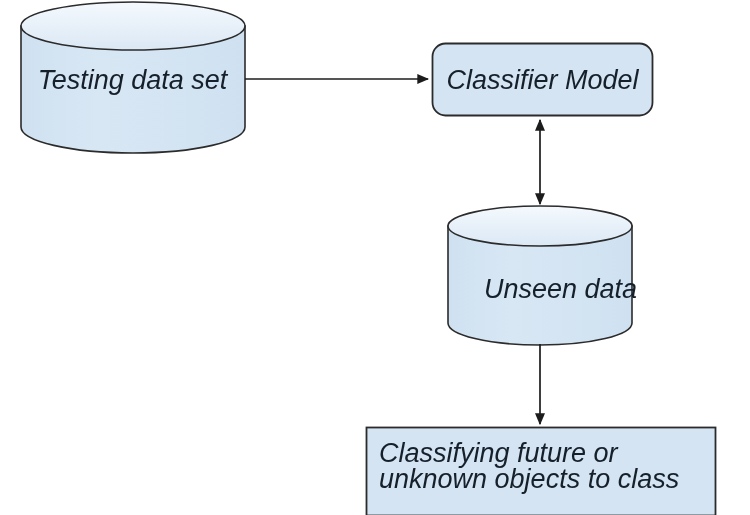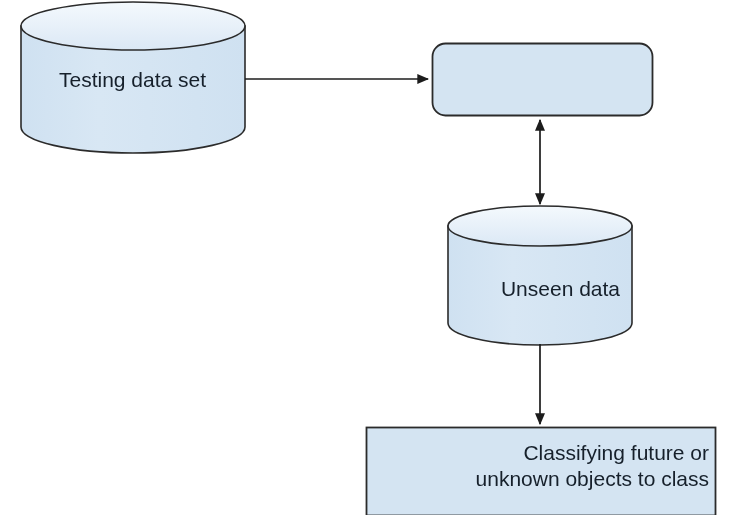--- a/index.html
+++ b/index.html
@@ -22,30 +22,31 @@
     position: absolute;
     top: 0;
     left: 0;
     width: 750px;
     height: 515px;
   }
   .node-label {
     position: absolute;
     color: #16202b;
     font-family: "Liberation Sans", sans-serif;
-    font-size: 21px;
+    font-size: 27px;
     line-height: 26px;
     white-space: pre-line;
     pointer-events: none;
+    font-style: italic;
   }
   .label-centered {
     text-align: center;
   }
   .label-left {
-    text-align: right;
+    text-align: left;
   }
   #label-testing-data-set {
     left: 20px;
     top: 67px;
     width: 225px;
   }
   #label-classifier-model {
     left: 432px;
     top: 67px;
     width: 221px;
@@ -111,19 +112,20 @@
       <line x1="540" y1="120" x2="540" y2="204" stroke="#1c1c1c" stroke-width="1.7" marker-start="url(#arrow-start)" marker-end="url(#arrow-end)"></line>
     </g>
 
     <g>
       <line x1="540" y1="344" x2="540" y2="424" stroke="#1c1c1c" stroke-width="1.7" marker-end="url(#arrow-end)"></line>
     </g>
   </svg>
 
   <div class="node-label label-centered" id="label-testing-data-set">Testing data set</div>
 
+  <div class="node-label label-centered" id="label-classifier-model">Classifier Model</div>
 
   <div class="node-label label-centered" id="label-unseen-data">Unseen data</div>
 
   <div class="node-label label-left" id="label-classifying-objects">Classifying future or
 unknown objects to class</div>
 
 </div>
 
 </body></html>

